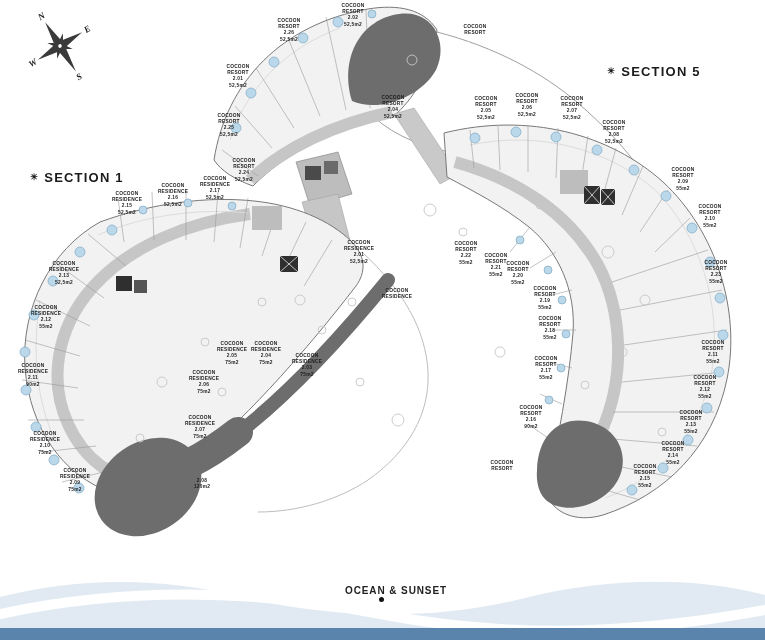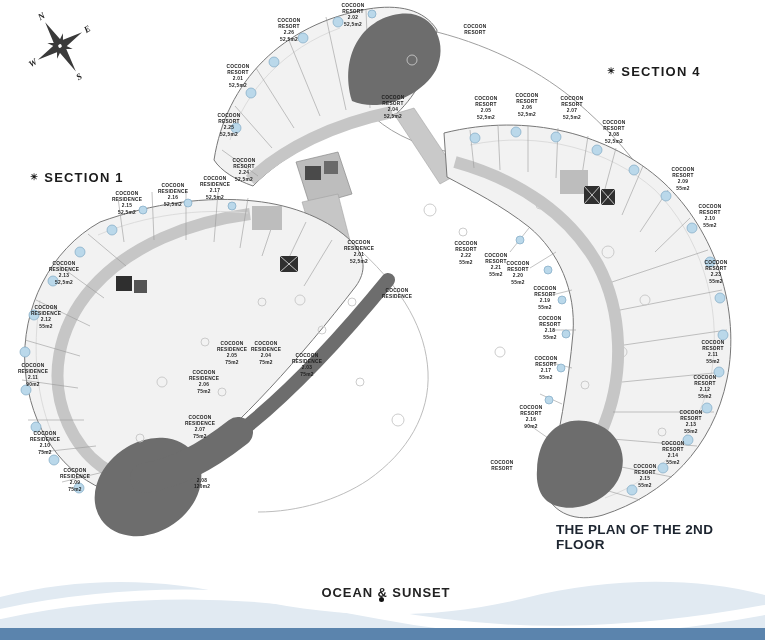--- a/index.html
+++ b/index.html
@@ -8,22 +8,22 @@
   #plan-svg{position:absolute;left:0;top:0;z-index:1;}
   #labels{position:absolute;left:0;top:0;width:765px;height:640px;z-index:3;pointer-events:none;}
   .unit-label{position:absolute;transform:translateX(-50%);text-align:center;
     font-weight:700;font-size:4.8px;line-height:1.3;letter-spacing:.25px;color:#1c1c1c;white-space:nowrap;}
   .unit-label div{margin:0;}
   .section-label{position:absolute;display:flex;align-items:center;gap:5px;z-index:3;
     font-weight:800;font-size:13px;letter-spacing:1.2px;color:#1b1b1b;}
   .sun{font-size:9px;line-height:9px;color:#1b1b1b;}
   #plan-title{position:absolute;left:556px;top:522px;z-index:3;font-weight:800;font-size:13.5px;
     letter-spacing:.3px;color:#1d2530;}
-  #ocean-label{position:absolute;left:386px;top:585px;transform:translateX(-50%);z-index:3;
-    font-weight:700;font-size:13px;letter-spacing:.9px;color:#222;}
+  #ocean-label{position:absolute;left:396px;top:585px;transform:translateX(-50%);z-index:3;
+    font-weight:700;font-size:10px;letter-spacing:.9px;color:#222;}
   #ocean-dot{position:absolute;left:379px;top:597px;width:5px;height:5px;border-radius:50%;
     background:#111;z-index:3;}
   .compass-letter{font-family:"Liberation Serif",serif;font-style:italic;font-weight:600;
     font-size:9px;fill:#222;}
 </style>
 </head>
 <body>
 
 <div id="stage">
 
@@ -168,24 +168,23 @@
       <text x="-32" y="3" text-anchor="middle" class="compass-letter">W</text>
     </g>
   </svg>
 
   <div class="section-label" style="left:30px;top:170px;">
     <span class="sun">☀</span>
     <span>SECTION 1</span>
   </div>
   <div class="section-label" style="left:607px;top:64px;">
     <span class="sun">☀</span>
-    <span>SECTION 4</span>
+    <span>SECTION 5</span>
   </div>
 
-  <div id="plan-title">THE PLAN OF THE 2ND FLOOR</div>
   <div id="ocean-label">OCEAN &amp; SUNSET</div>
   <div id="ocean-dot"></div>
 
   <div id="labels">
       <div class="unit-label" style="left: 238px; top: 64px;">
         <div>COCOON</div>
         <div>RESORT</div>
         <div>2.01</div>
         <div>52,5m2</div>
       </div>

